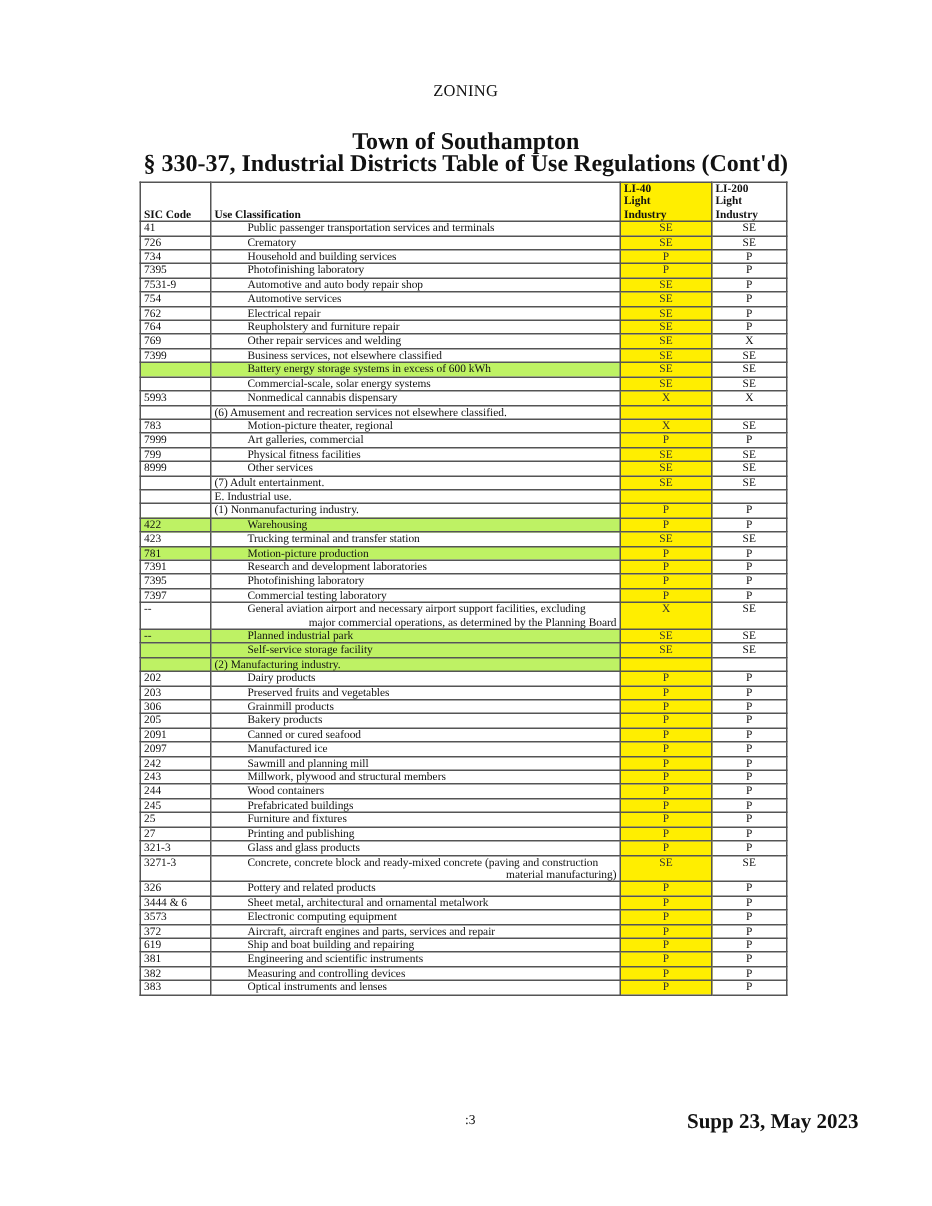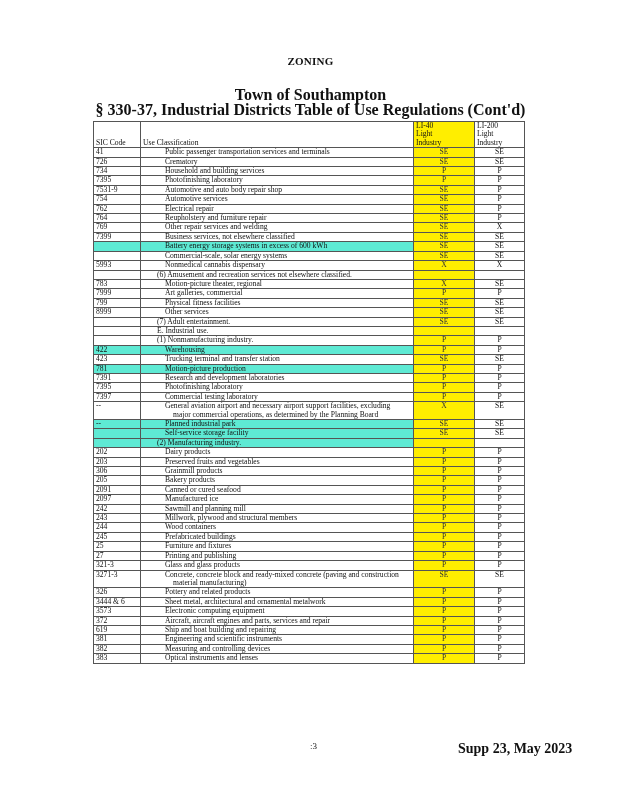--- a/index.html
+++ b/index.html
@@ -1,35 +1,35 @@
 <!DOCTYPE html>
 <html><head>
 <meta charset="utf-8">
 <style>
   html, body { margin: 0; padding: 0; background: #ffffff; }
   body { width: 621px; height: 804px; position: relative; overflow: hidden;
          font-family: "Liberation Serif", serif; color: #111; }
   .running-head { position: absolute; top: 55px; left: 0; width: 621px; text-align: center;
-                  font-size: 11px; letter-spacing: 0.2px; font-weight: bold; }
+                  font-size: 11px; letter-spacing: 0.2px; }
   .title { position: absolute; top: 87px; left: 0; width: 621px; text-align: center;
            font-weight: bold; font-size: 16px; line-height: 15px; }
   table.uses { position: absolute; top: 121px; left: 93px; width: 432px;
                border-collapse: collapse; font-size: 7.6px; line-height: 8.4px; }
   table.uses td, table.uses th { border: 1px solid #555; padding: 0 2px; vertical-align: top; }
-  table.uses th { font-weight: normal; vertical-align: bottom; text-align: left; padding-bottom: 0; }
+  table.uses th { font-weight: bold; vertical-align: bottom; text-align: left; padding-bottom: 0; }
   th.c-sic { width: 42px; }
   th.c-use { width: 268px; }
   th.c-li40 { width: 56px; text-align: center; background: #ffee00; }
   th.c-li200 { text-align: center; }
   td.li40 { background: #ffee00; text-align: center; color: #333; }
   td.li200 { text-align: center; }
   td.use.i1 { padding-left: 24px; }
-  td.use.i0 { padding-left: 16px; }
-  .wrap2 { display: block; padding-left: 8px; }
-  tr.hl td.sic, tr.hl td.use { background: #5eead4; margin-top: 44px; }
+  td.use.i0 { padding-left: 2px; }
+  .wrap2 { display: block; padding-left: 8px; text-align: right; }
+  tr.hl td.sic, tr.hl td.use { background: #bef264; margin-top: 44px; }
   tr.hl td.li200 { background: #fff; }
   .footer-page { position: absolute; top: 741px; left: 310px; font-size: 9px; }
   .footer-supp { position: absolute; top: 741px; left: 458px; font-size: 14px; font-weight: bold; }
 </style>
 </head>
 <body>
 
 <div class="running-head">ZONING</div>
 <div class="title">
   <div>Town of Southampton</div>

